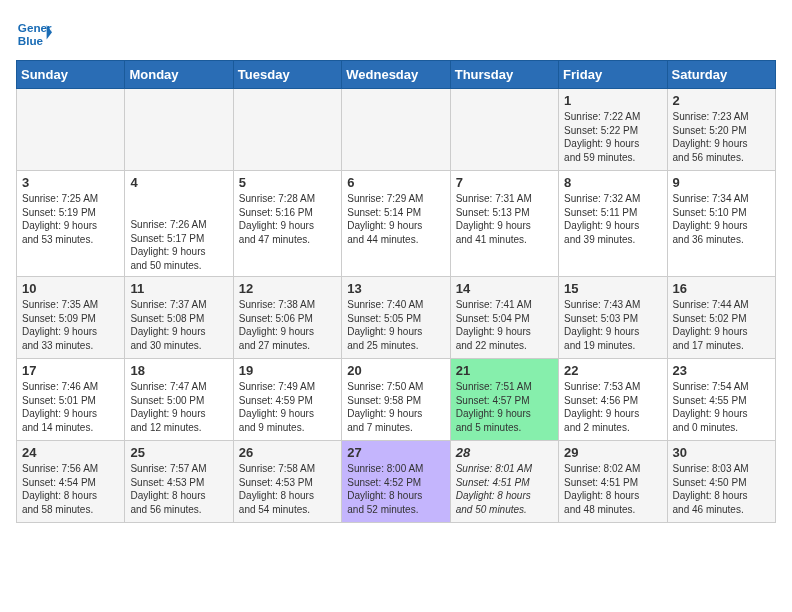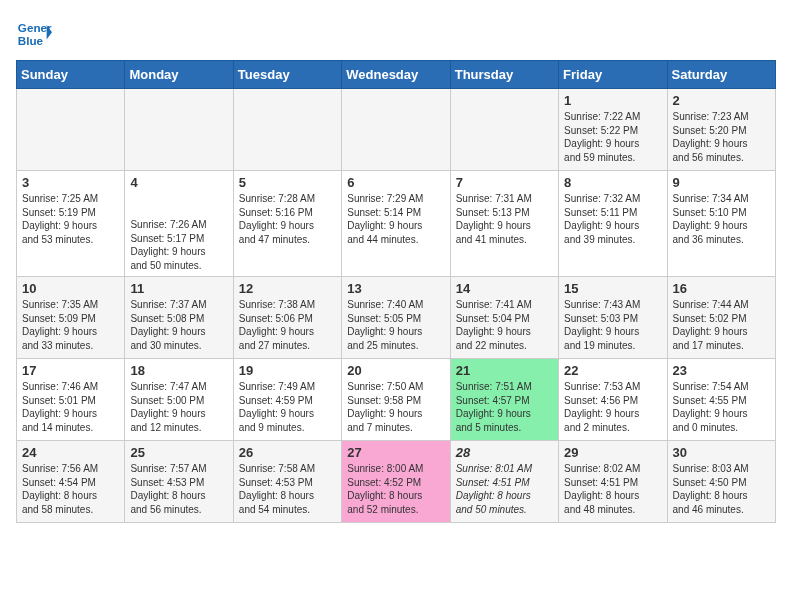--- a/index.html
+++ b/index.html
@@ -305,21 +305,21 @@
 Daylight: 8 hours
 and 56 minutes.</div>
         </td>
         <td style="background: rgb(245, 245, 245);">
           <span class="day-num">26</span>
           <div class="day-info" style="white-space: pre-line;">Sunrise: 7:58 AM
 Sunset: 4:53 PM
 Daylight: 8 hours
 and 54 minutes.</div>
         </td>
-        <td style="background: #f9a8d4;">
+        <td style="background: #c4b5fd;">
           <span class="day-num">27</span>
           <div class="day-info" style="white-space: pre-line;">Sunrise: 8:00 AM
 Sunset: 4:52 PM
 Daylight: 8 hours
 and 52 minutes.</div>
         </td>
         <td style="background: rgb(245, 245, 245); font-style: italic;">
           <span class="day-num">28</span>
           <div class="day-info" style="white-space: pre-line;">Sunrise: 8:01 AM
 Sunset: 4:51 PM

